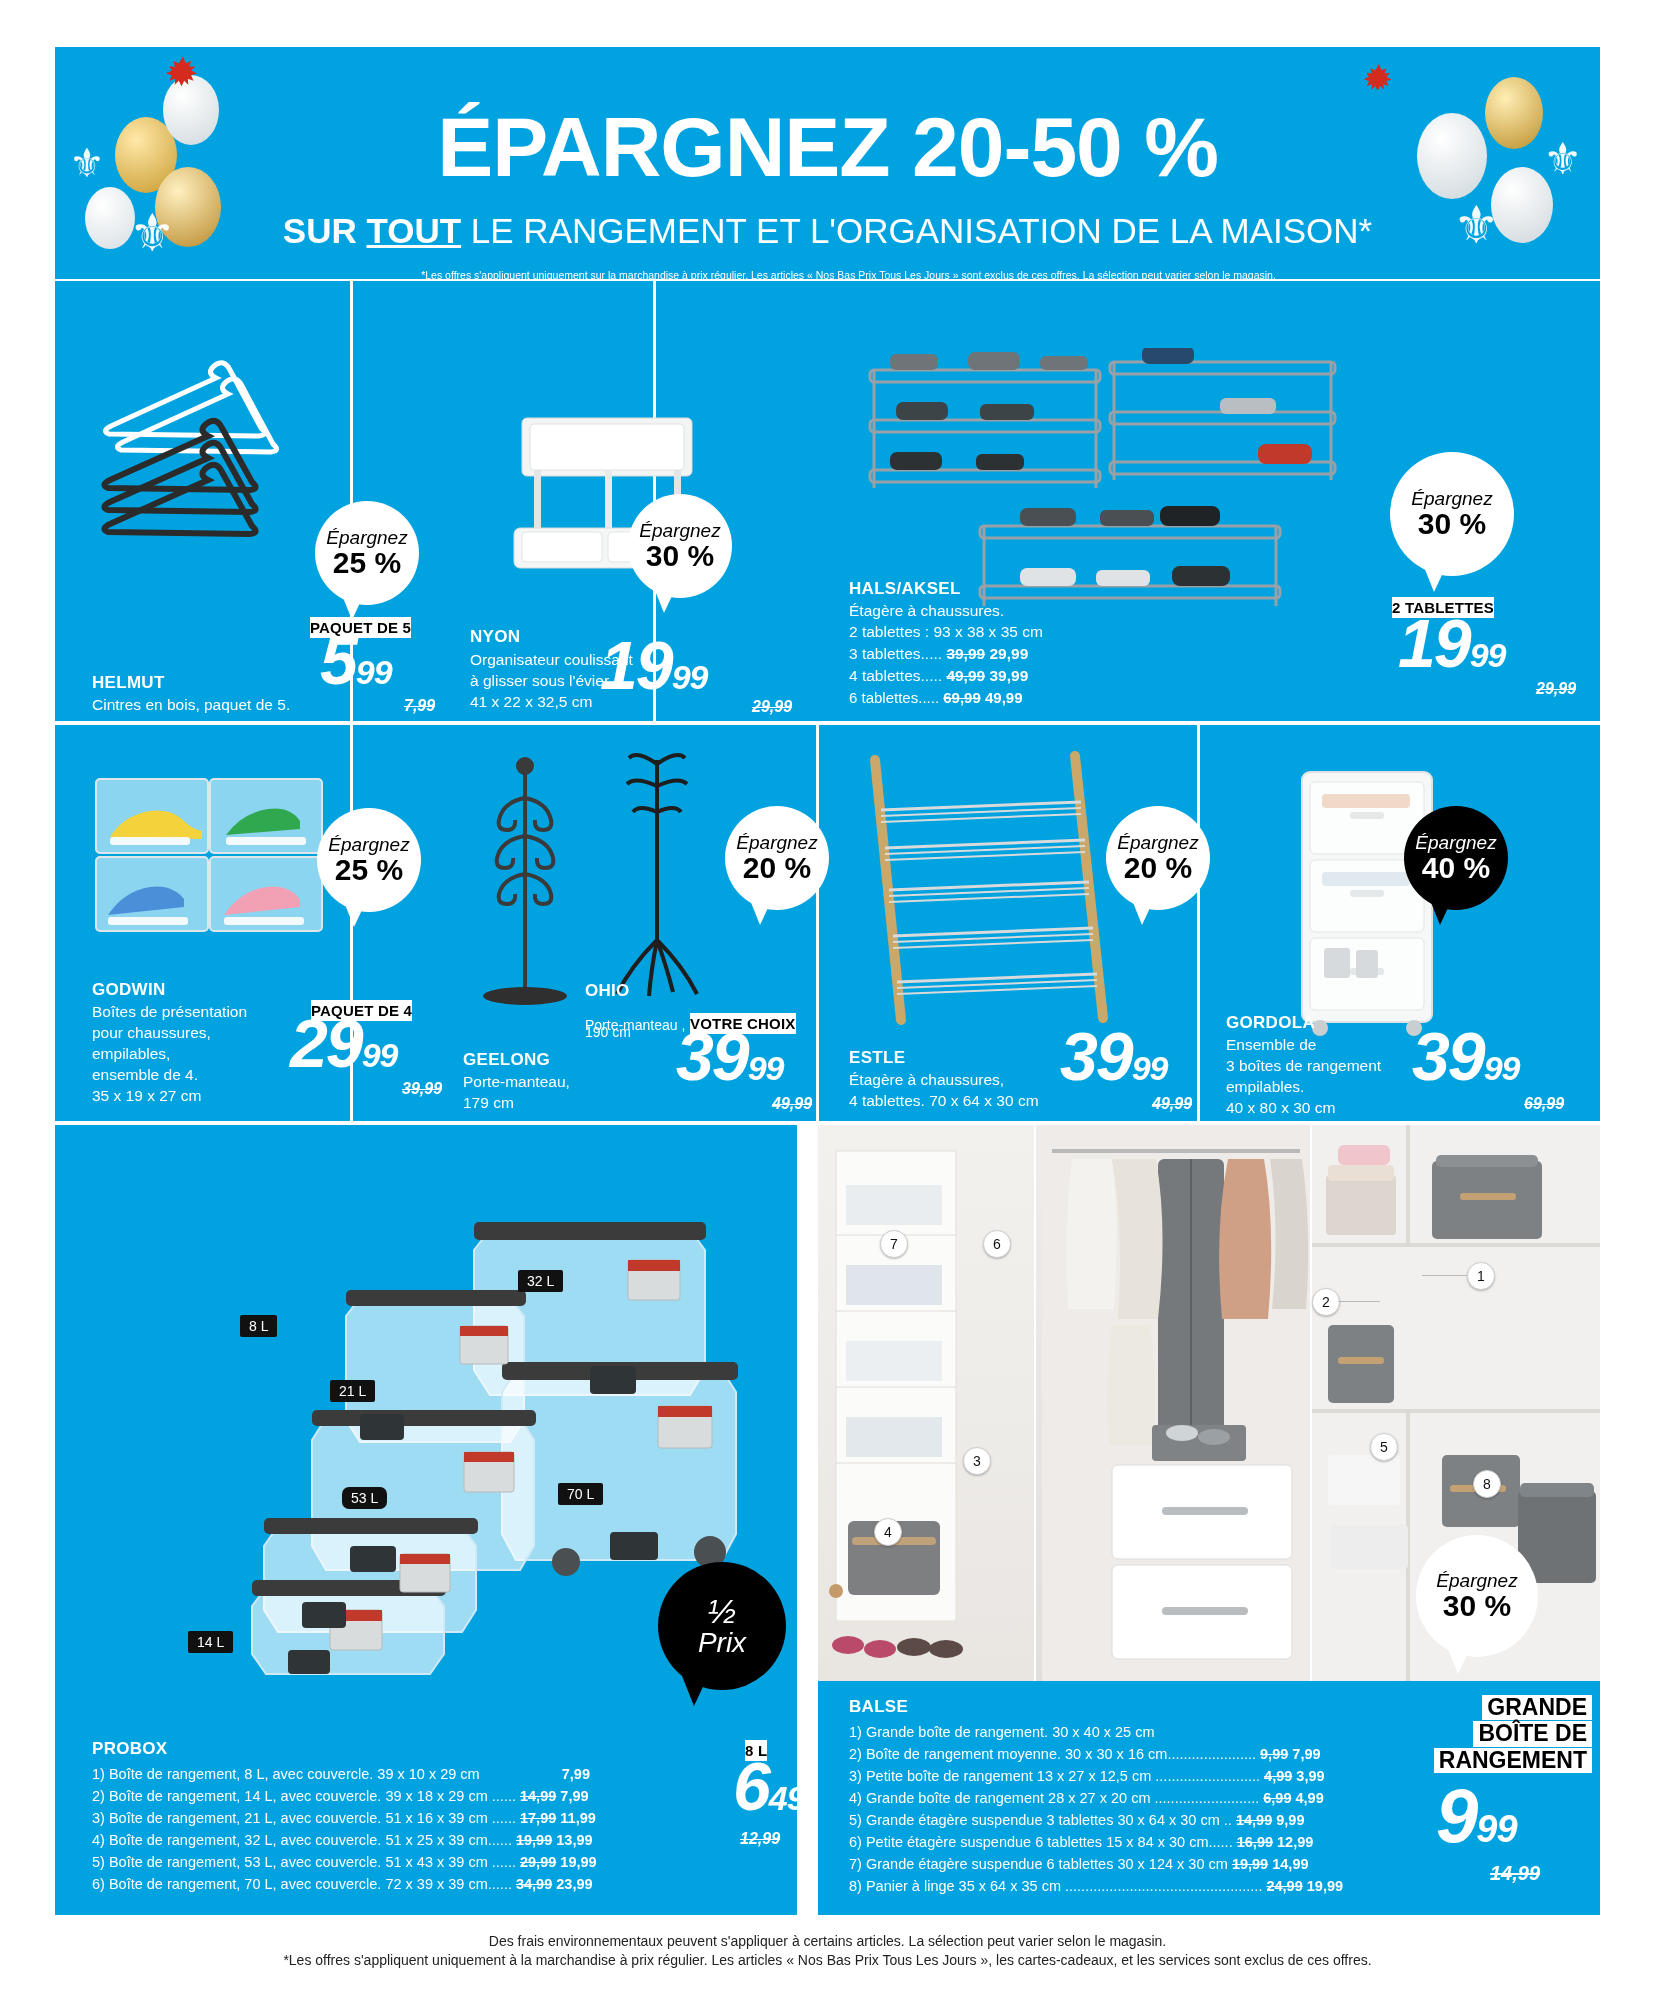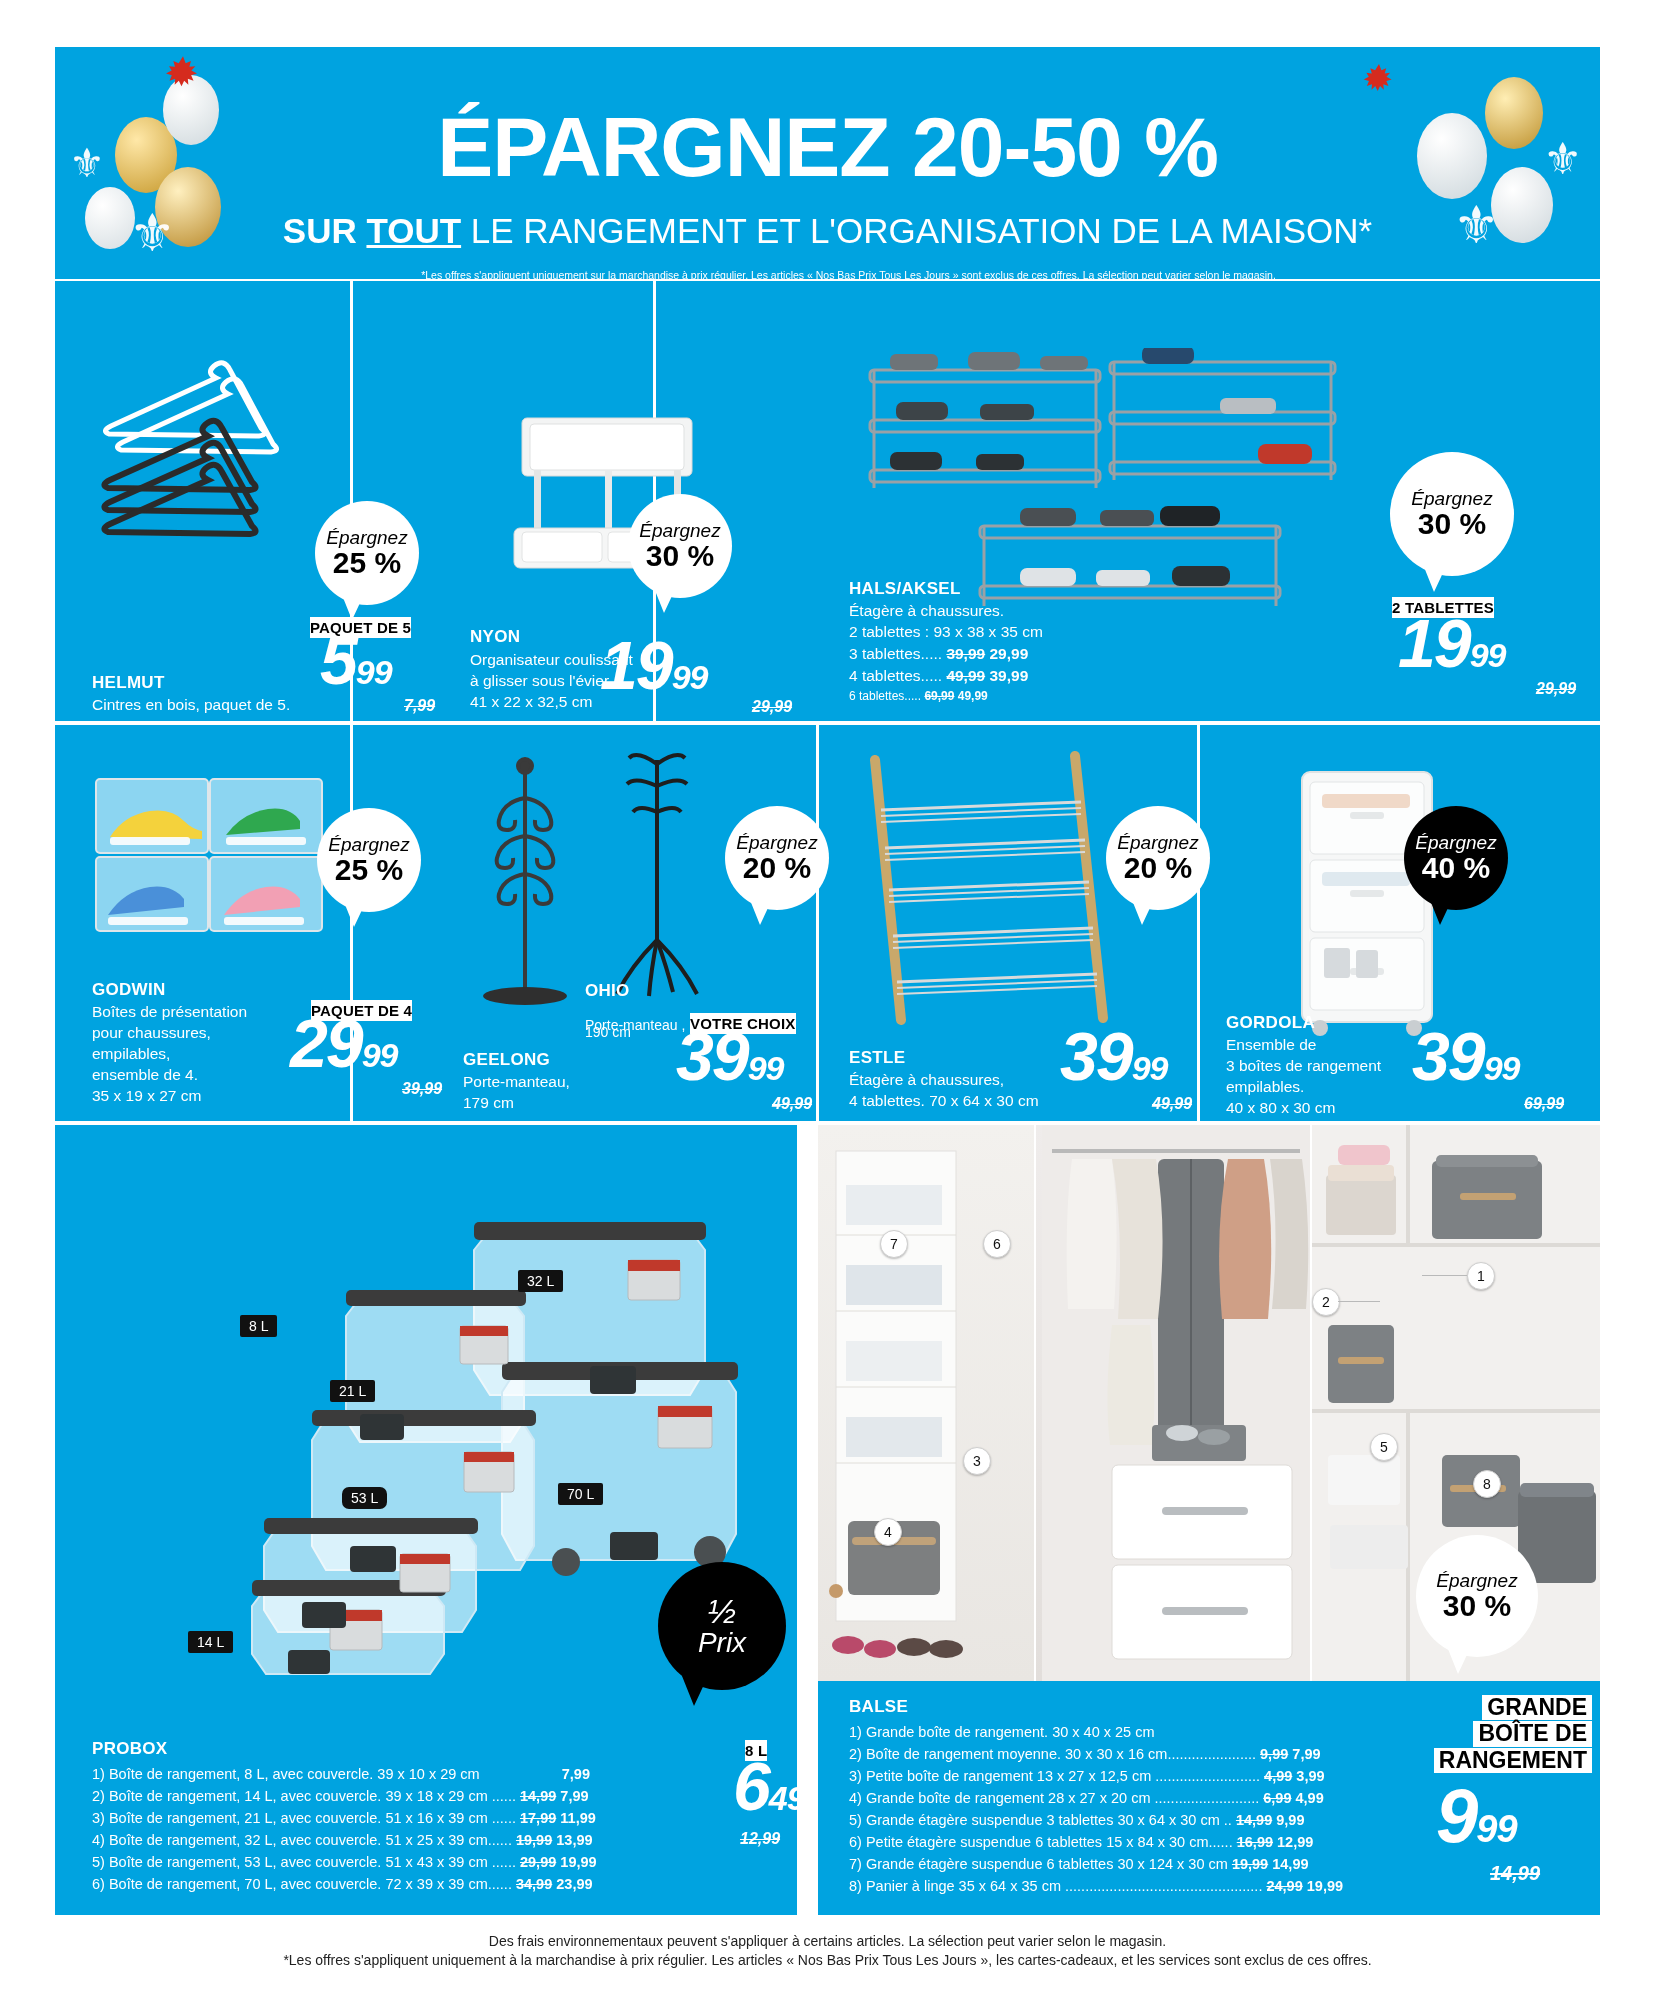--- a/index.html
+++ b/index.html
@@ -223,21 +223,21 @@
   <div style="position:absolute;left:849px;top:645px;color:#fff;font-size:15.5px;">
     <span>3 tablettes.....</span>
     <span class="strike bold">39,99</span>
     <span class="bold">29,99</span>
   </div>
   <div style="position:absolute;left:849px;top:667px;color:#fff;font-size:15.5px;">
     <span>4 tablettes.....</span>
     <span class="strike bold">49,99</span>
     <span class="bold">39,99</span>
   </div>
-  <div style="position:absolute;left:849px;top:689px;color:#fff;font-size:12px;">
+  <div style="position:absolute;left:849px;top:689px;color:#fff;font-size:15px;">
     <span>6 tablettes.....</span>
     <span class="strike bold">69,99</span>
     <span class="bold">49,99</span>
   </div>
 
   <div class="panel" style="left:55px;top:725px;width:295px;height:396px;"></div>
   <div class="panel" style="left:353px;top:725px;width:463px;height:396px;"></div>
   <div class="panel" style="left:819px;top:725px;width:378px;height:396px;"></div>
   <div class="panel" style="left:1200px;top:725px;width:400px;height:396px;"></div>
 

